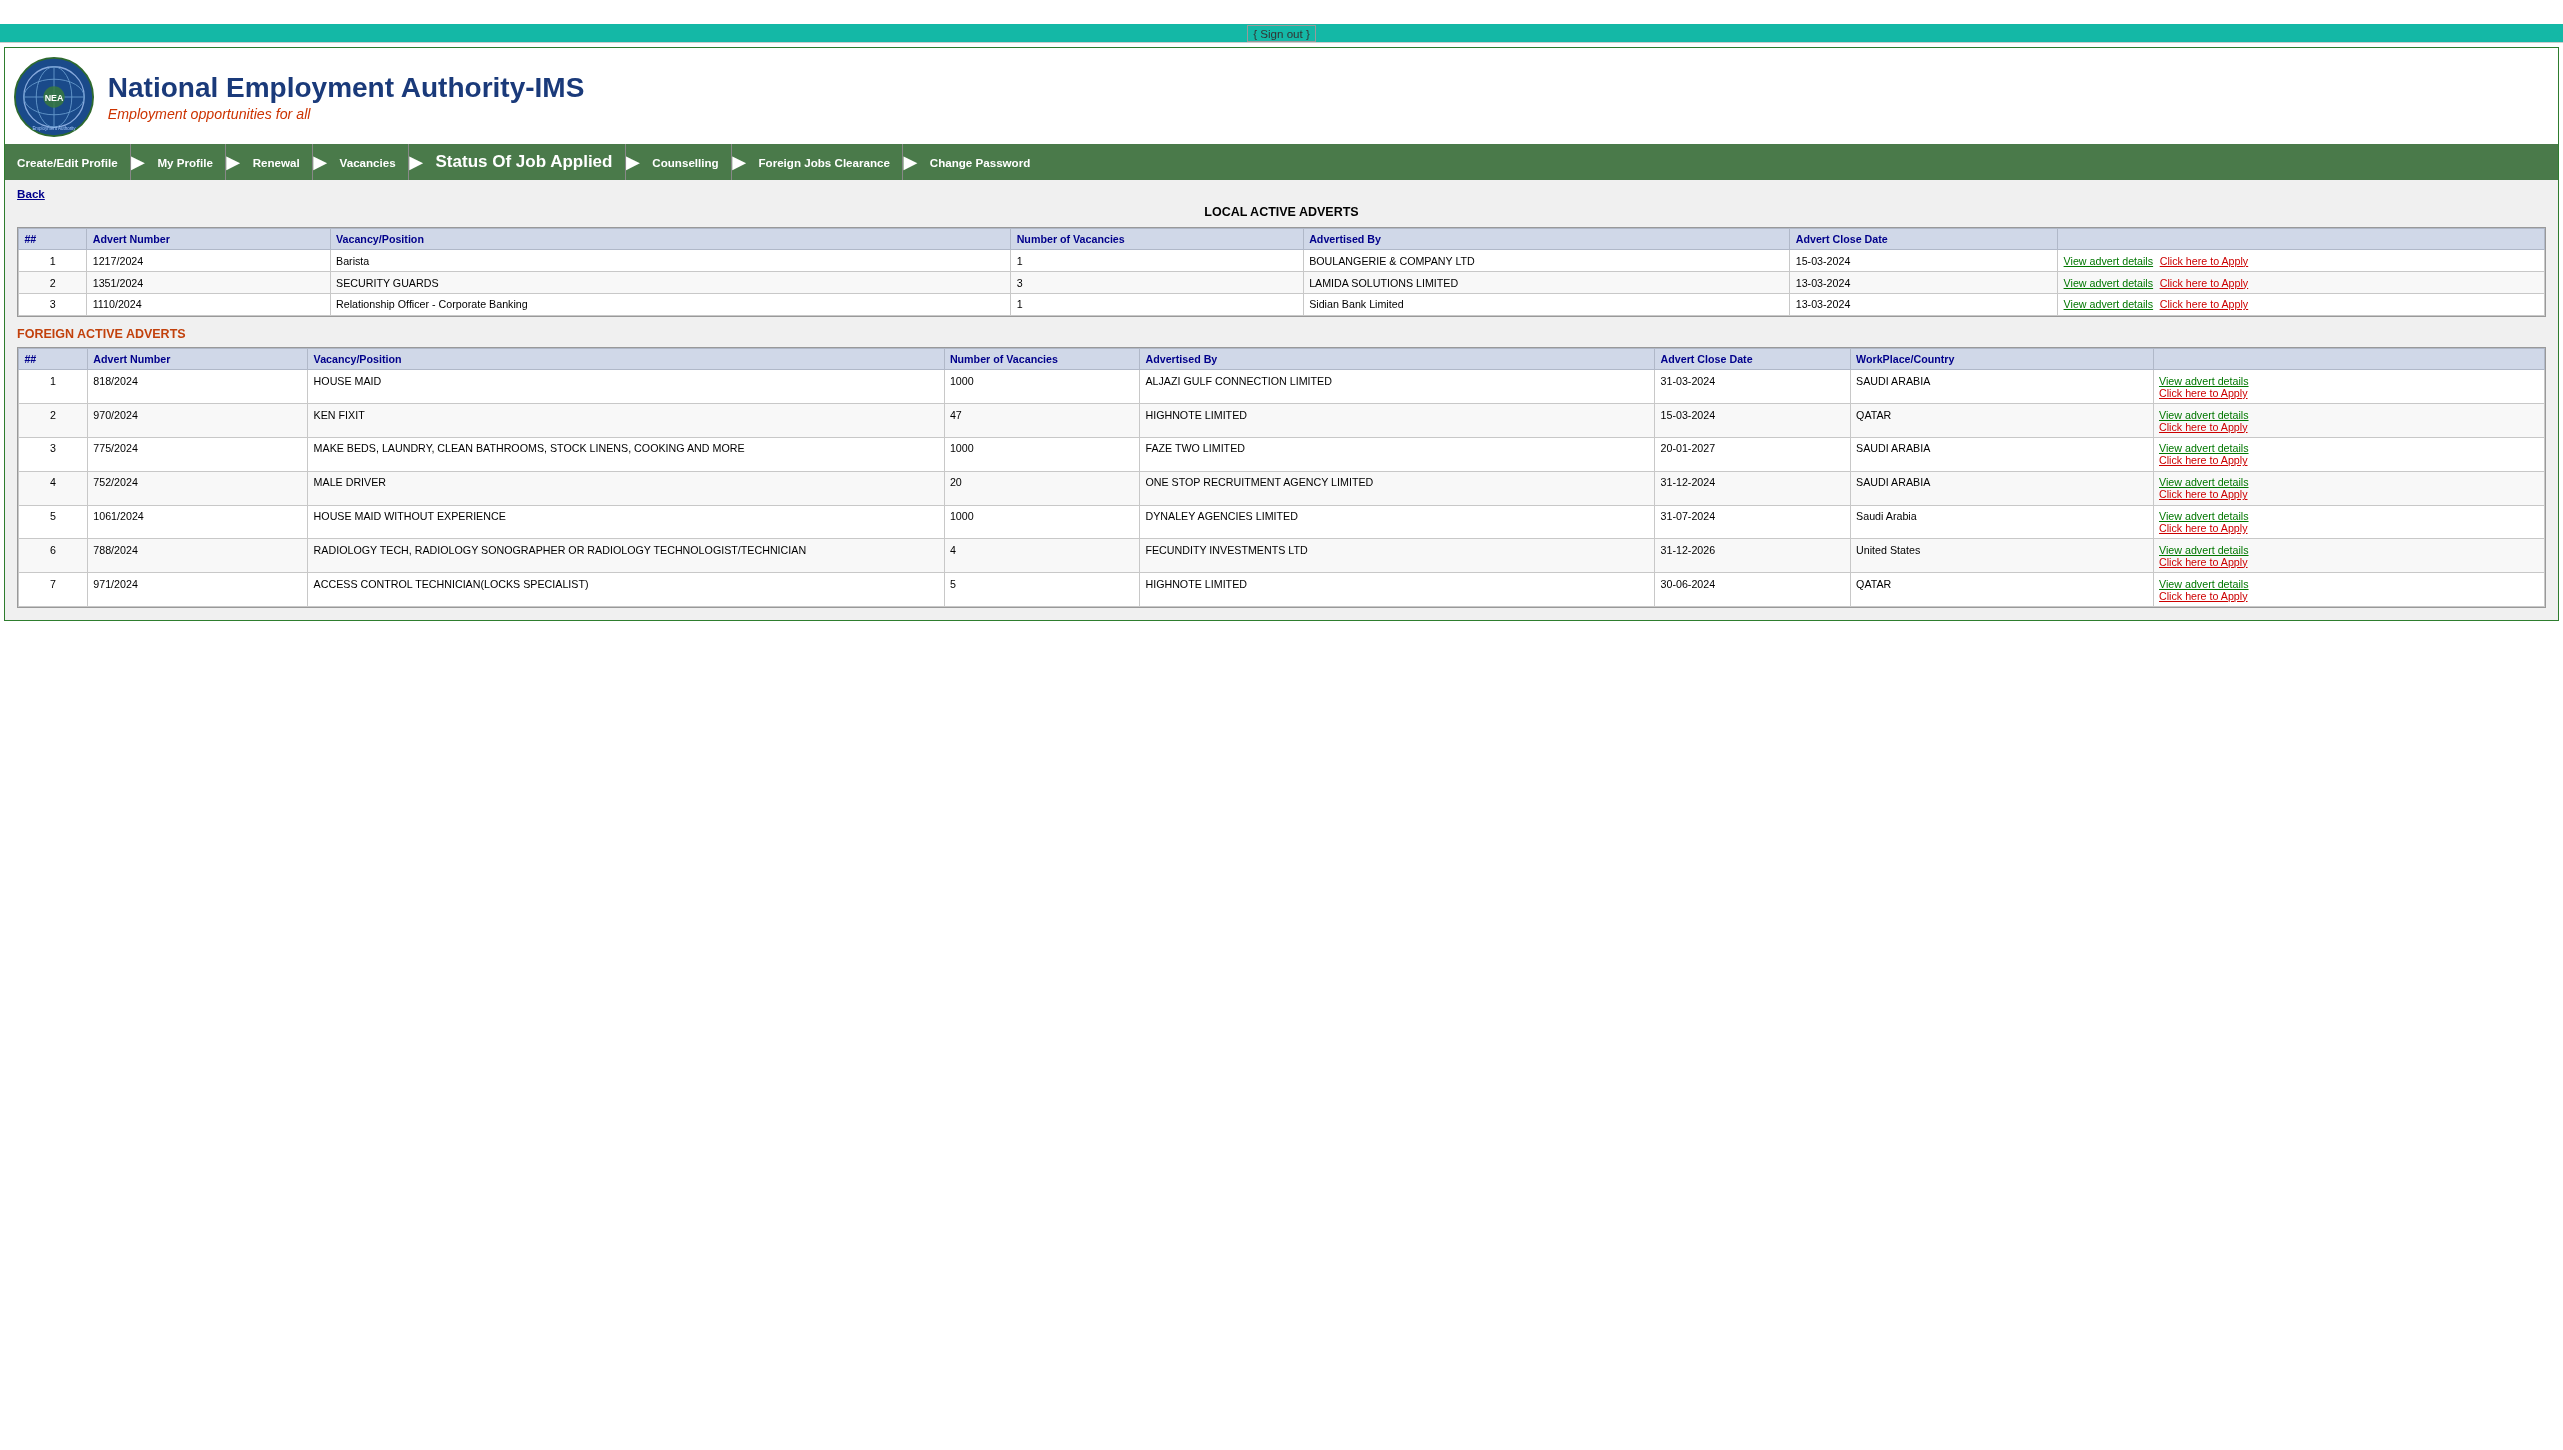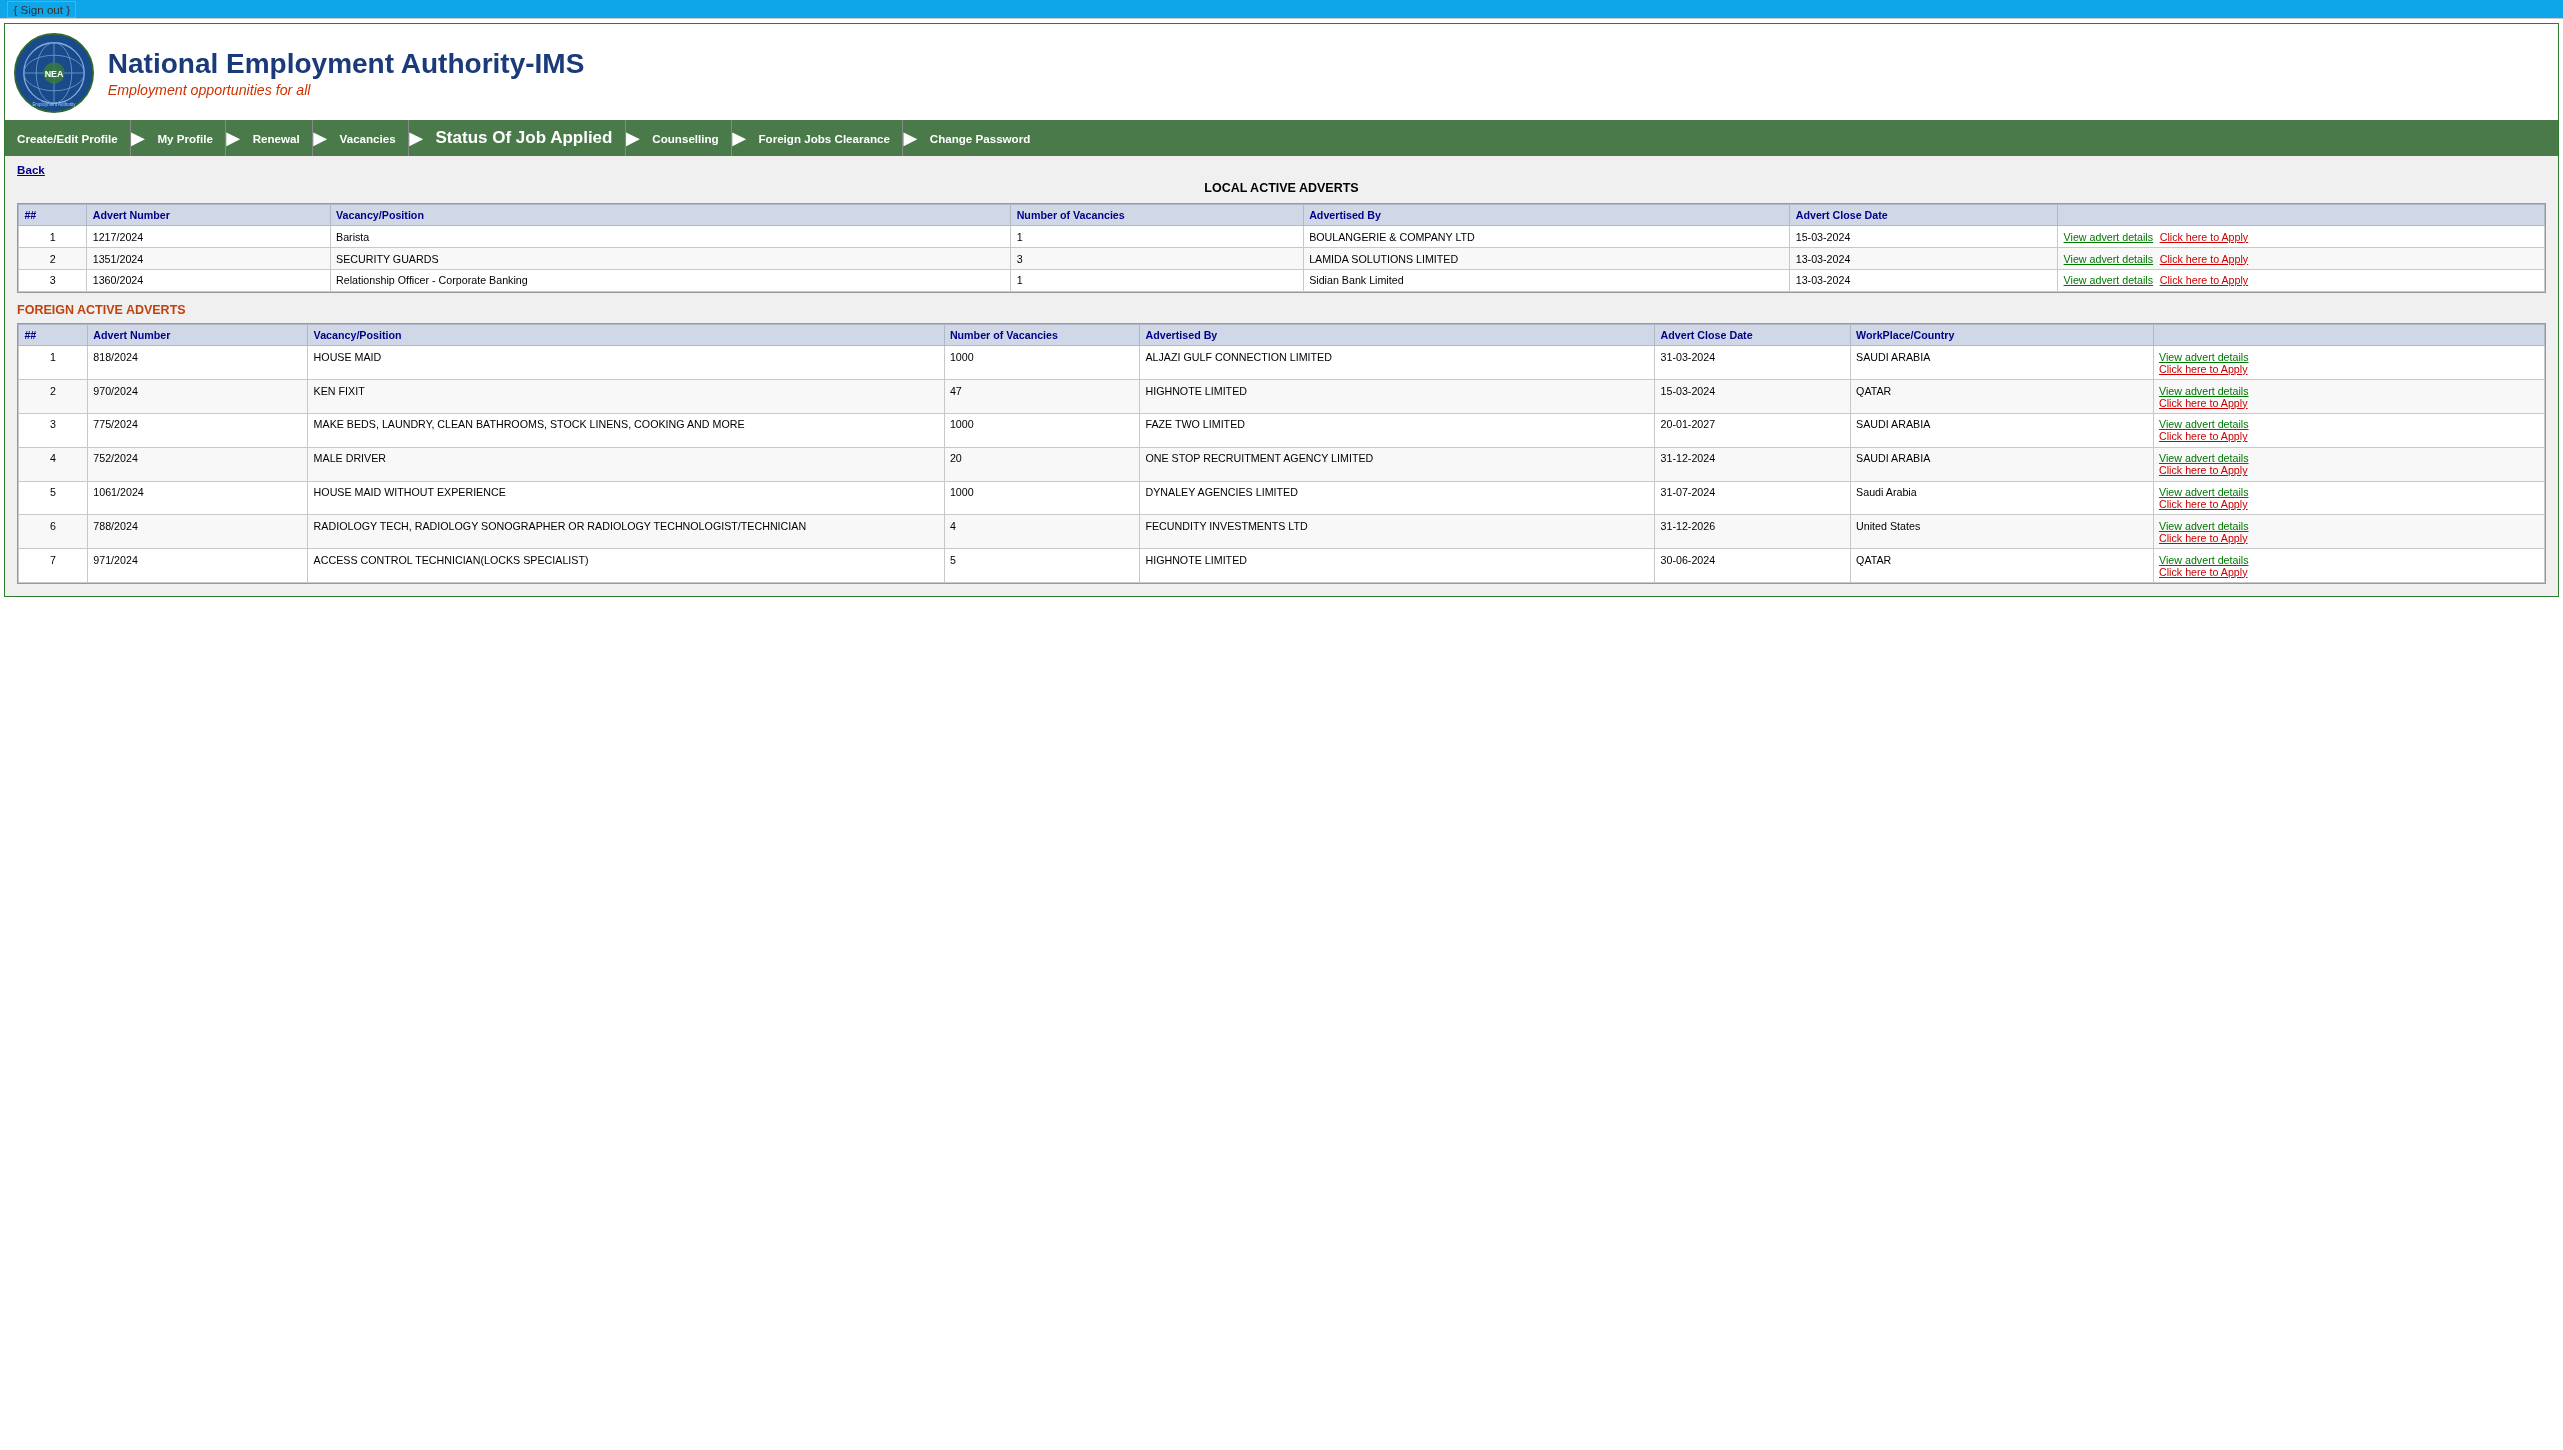--- a/index.html
+++ b/index.html
@@ -32,21 +32,21 @@
       background: #f8f8f8;
     }
 
     tr:nth-child(odd) td {
       background: #fff;
     }
   </style>
 </head>
 <body>
 
-<div style="background:#0ea5e9;text-align:left;padding:2.7px 7.1px;border-bottom:0.9px solid #ccc;">
+<div style="background:#14b8a6;text-align:center;padding:2.7px 7.1px;border-bottom:0.9px solid #ccc;margin-top:24px;">
   <span style="color:#333;font-size:11.6px;cursor:pointer;border:0.9px solid #999;padding:0.9px 5.3px;">{ Sign out }</span>
 </div>
 
 <div style="border:1.8px solid #2e7d2e;margin:3.6px;">
 
   <div style="background:#fff;padding:9px 18px 7.1px 9px;display:flex;align-items:center;gap:14.2px;">
     <div style="width:80px;height:80px;flex-shrink:0;">
       <svg width="80" height="80" viewBox="0 0 90 90" style="font-size:13px">
         <circle cx="45" cy="45" r="44" fill="#1a4a8a" stroke="#2e6a2e" stroke-width="2"></circle>
         <circle cx="45" cy="45" r="34" fill="none" stroke="#88aadd" stroke-width="1.5"></circle>
@@ -142,21 +142,21 @@
     <td>3</td>
     <td>LAMIDA SOLUTIONS LIMITED</td>
     <td>13-03-2024</td>
     <td>
       <a style="color:#007700;text-decoration:underline;cursor:pointer;font-size:10.7px;">View advert details</a>
       <a style="color:#cc0000;text-decoration:underline;cursor:pointer;font-size:10.7px;margin-left:3.6px;">Click here to Apply</a>
     </td>
   </tr>
             <tr style="background: rgb(255, 255, 255);">
     <td style="text-align:center;">3</td>
-    <td>1360/2024</td>
+    <td>1110/2024</td>
     <td>Relationship Officer - Corporate Banking</td>
     <td>1</td>
     <td>Sidian Bank Limited</td>
     <td>13-03-2024</td>
     <td>
       <a style="color:#007700;text-decoration:underline;cursor:pointer;font-size:10.7px;">View advert details</a>
       <a style="color:#cc0000;text-decoration:underline;cursor:pointer;font-size:10.7px;margin-left:3.6px;">Click here to Apply</a>
     </td>
   </tr>
           </tbody>

